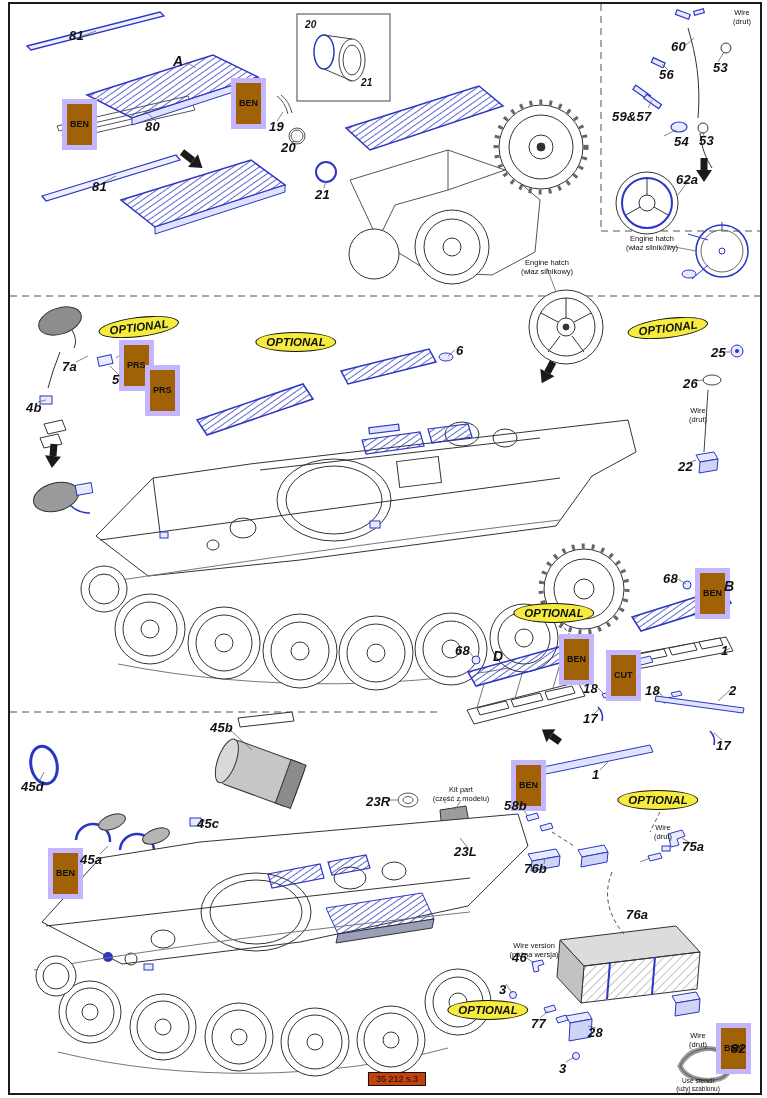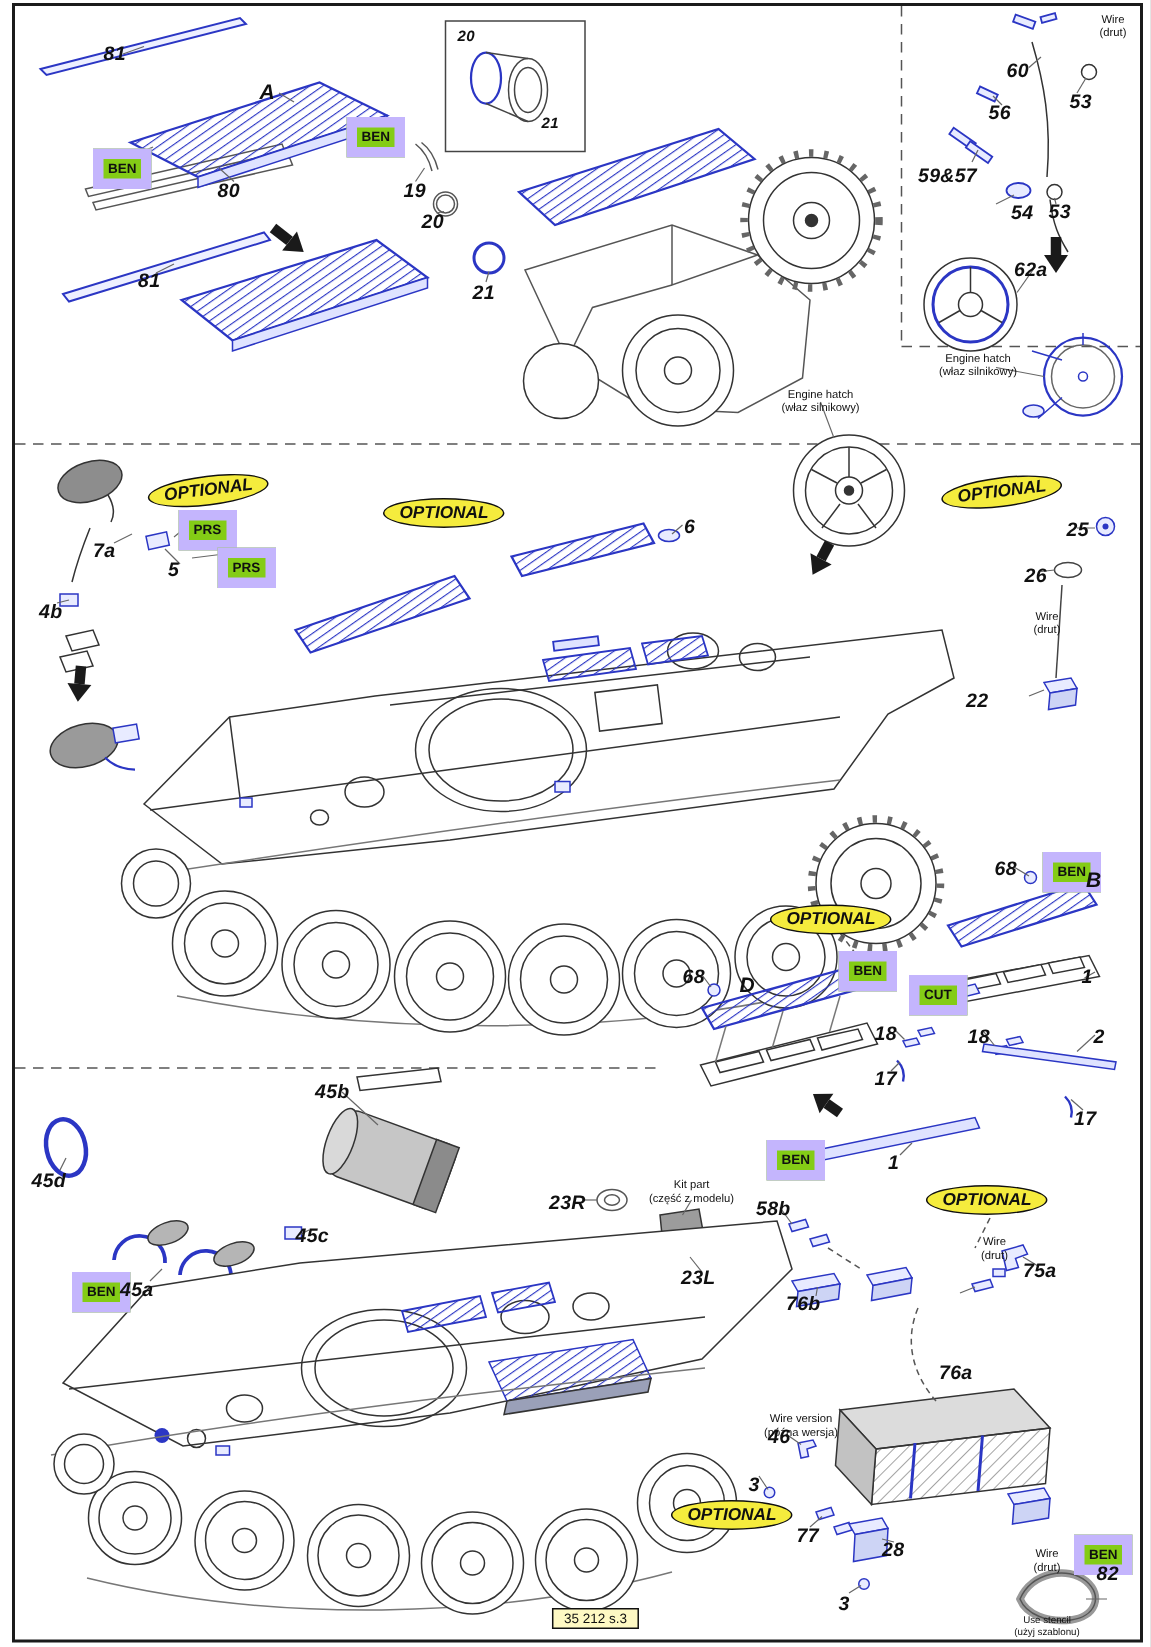--- a/index.html
+++ b/index.html
@@ -3,26 +3,26 @@
 <meta charset="utf-8">
 <style>
   *{margin:0;padding:0;box-sizing:border-box}
   html,body{background:#cfcfcf}
   body{font-family:"Liberation Sans",sans-serif}
   .sheet{position:relative;width:767px;height:1098px;background:#ffffff;overflow:hidden;margin:0 auto}
   svg.art{position:absolute;left:0;top:0}
   .pn{position:absolute;font:italic bold 13px "Liberation Sans",sans-serif;color:#101010;white-space:nowrap;letter-spacing:.2px}
   .pn.sm{font-size:10px}
   .pn.lg{font-size:14px}
-  .tag{position:absolute;background:#84cc16;border:7px solid #c4b5fd;padding:0 3px;font:bold 9px "Liberation Sans",sans-serif;line-height:13px;color:#101010;white-space:nowrap;z-index:3}
+  .tag{position:absolute;background:#a16207;border:5px solid #c4b5fd;padding:14px 3px;font:bold 9px "Liberation Sans",sans-serif;line-height:13px;color:#101010;white-space:nowrap;z-index:3}
   .optional{position:absolute;background:#f5ec3d;border:1.4px solid #101010;border-radius:50%;padding:3px 10px;font:italic bold 11.5px "Liberation Sans",sans-serif;color:#101010;white-space:nowrap;transform:translate(-50%,-50%);z-index:3}
   .optional.tilt{transform:translate(-50%,-50%) rotate(-7deg)}
   .note{position:absolute;font:400 7.5px "Liberation Sans",sans-serif;color:#101010;text-align:center;transform:translateX(-50%);white-space:pre-line;line-height:9px;z-index:3}
   .note.xs{font-size:6.5px;line-height:8px}
-  .code{position:absolute;border:1px solid #101010;padding:1px 7px;font:400 9px "Liberation Sans",sans-serif;color:#101010;background:#fef9c3;transform:translateX(-50%);z-index:3}
+  .code{position:absolute;border:1px solid #101010;padding:1px 7px;font:400 9px "Liberation Sans",sans-serif;color:#101010;background:#c2410c;transform:translateX(-50%);z-index:3}
   .labels>div{z-index:2}
 </style>
 </head>
 <body>
 
 <div class="sheet">
 
 <svg class="art" width="767" height="1098" viewBox="0 0 767 1098">
   <defs>
     <pattern id="bh" width="5" height="5" patternUnits="userSpaceOnUse" patternTransform="rotate(55)">
@@ -453,21 +453,21 @@
   <div class="pn" style="left:62px;top:359px">7a</div>
   <div class="pn" style="left:112px;top:372px">5</div>
   <div class="pn" style="left:26px;top:400px">4b</div>
   <div class="optional" style="left:296px;top:342px">OPTIONAL</div>
   <div class="pn" style="left:456px;top:343px">6</div>
   <div class="optional tilt" style="left:668px;top:328px">OPTIONAL</div>
   <div class="pn" style="left:711px;top:345px">25</div>
   <div class="pn" style="left:683px;top:376px">26</div>
   <div class="note" style="left:698px;top:406px">Wire
 (drut)</div>
-  <div class="pn" style="left:644px;top:459px">22</div>
+  <div class="pn" style="left:678px;top:459px">22</div>
 
   <div class="pn" style="left:663px;top:571px">68</div>
   <div class="tag" style="left:695px;top:568px">BEN</div>
   <div class="pn lg" style="left:724px;top:578px">B</div>
   <div class="optional" style="left:554px;top:613px">OPTIONAL</div>
   <div class="pn" style="left:455px;top:643px">68</div>
   <div class="pn lg" style="left:493px;top:648px">D</div>
   <div class="tag" style="left:559px;top:634px">BEN</div>
   <div class="tag" style="left:606px;top:650px">CUT</div>
   <div class="pn" style="left:721px;top:643px">1</div>

